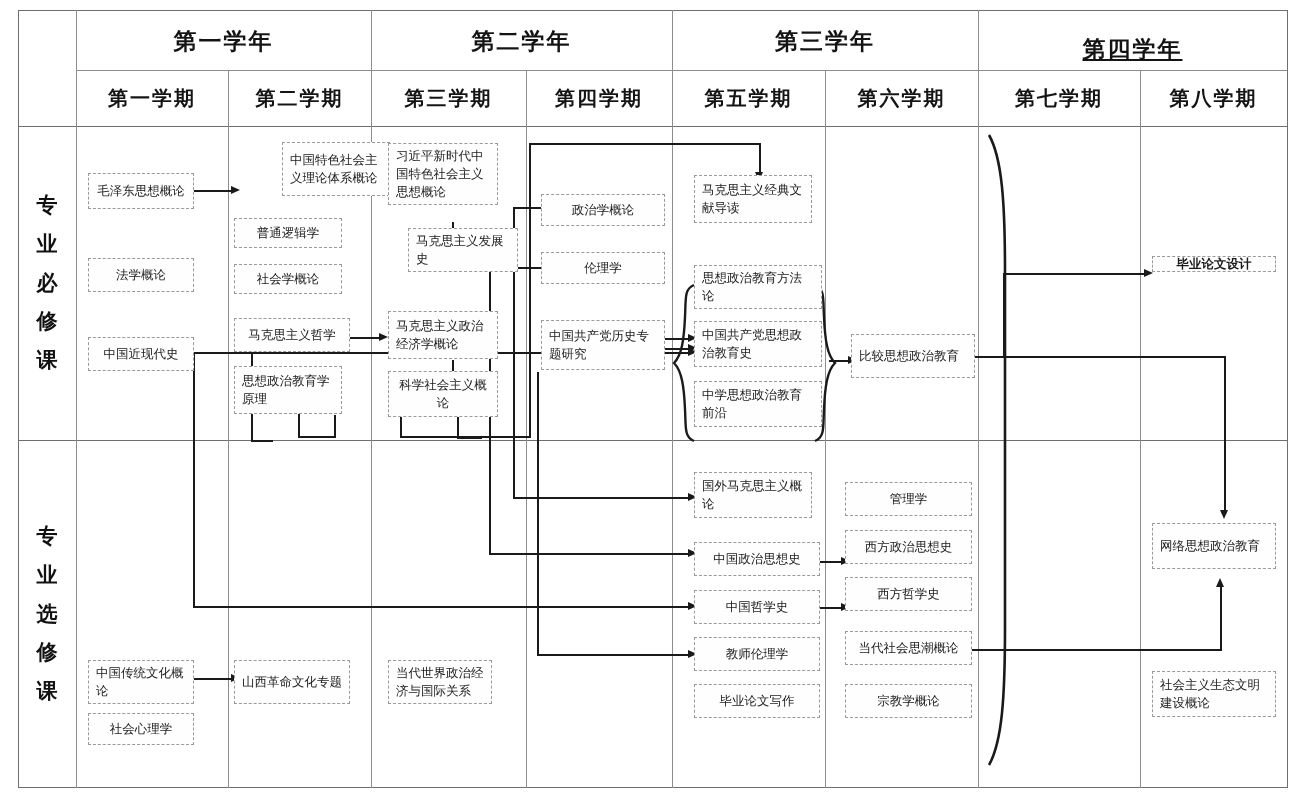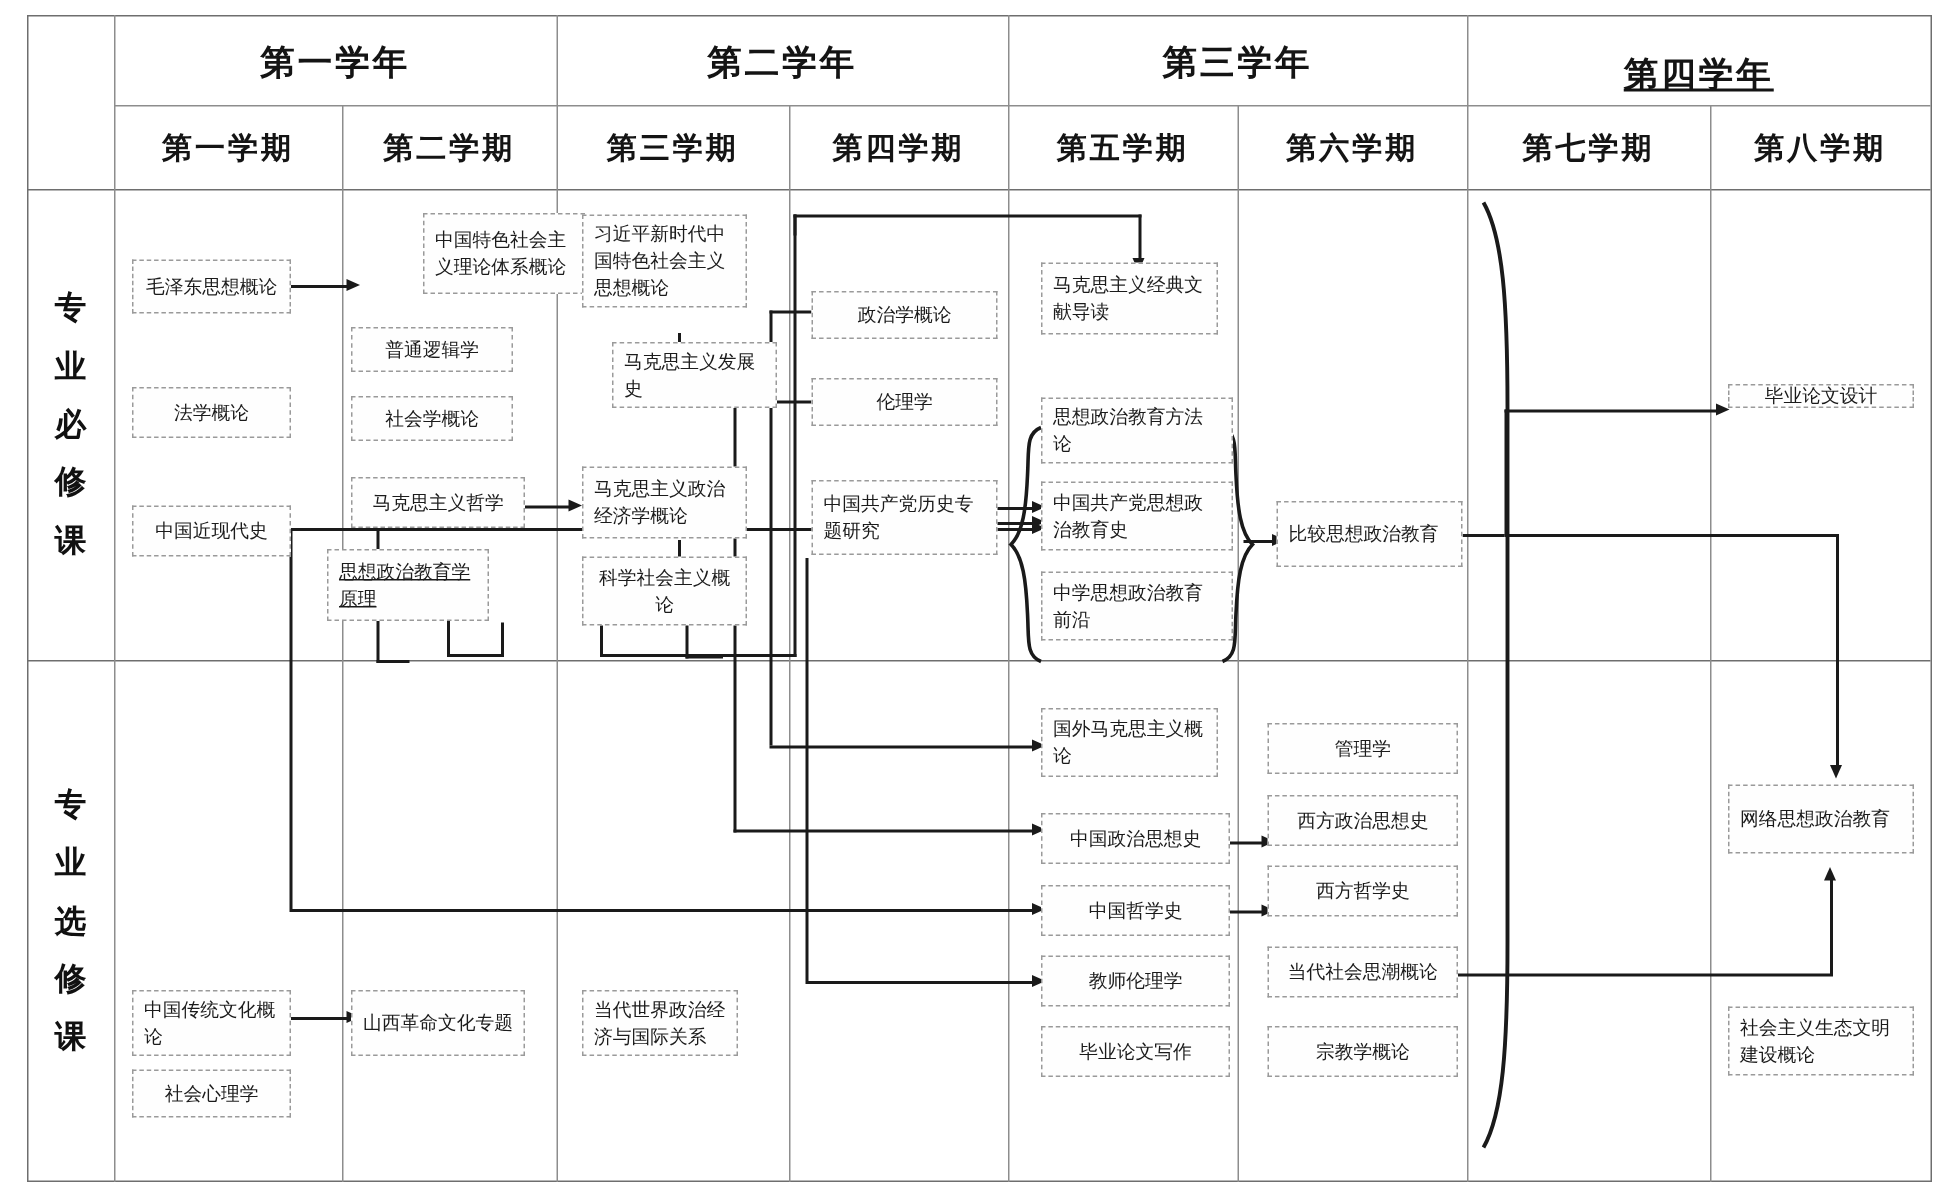--- a/index.html
+++ b/index.html
@@ -211,39 +211,39 @@
 
   <div>
     <div class="course ctr" style="left:88px;  top:173px; width:106px; height:36px;">毛泽东思想概论</div>
     <div class="course ctr" style="left:88px;  top:258px; width:106px; height:34px;">法学概论</div>
     <div class="course ctr" style="left:88px;  top:337px; width:106px; height:34px;">中国近现代史</div>
 
     <div class="course lft" style="left:234px; top:142px; width:108px; height:54px;margin-left:48px;">中国特色社会主义理论体系概论</div>
     <div class="course ctr" style="left:234px; top:218px; width:108px; height:30px;">普通逻辑学</div>
     <div class="course ctr" style="left:234px; top:264px; width:108px; height:30px;">社会学概论</div>
     <div class="course ctr" style="left:234px; top:318px; width:116px; height:34px;">马克思主义哲学</div>
-    <div class="course lft" style="left:218px; top:366px; width:108px; height:48px;text-decoration:underline;">思想政治教育学原理</div>
+    <div class="course lft" style="left:234px; top:366px; width:108px; height:48px;">思想政治教育学原理</div>
 
     <div class="course lft" style="left:388px; top:143px; width:110px; height:62px;">习近平新时代中国特色社会主义思想概论</div>
     <div class="course lft" style="left:388px; top:228px; width:110px; height:44px;margin-left:20px;">马克思主义发展史</div>
     <div class="course lft" style="left:388px; top:311px; width:110px; height:48px;">马克思主义政治经济学概论</div>
     <div class="course lft" style="left:388px; top:371px; width:110px; height:46px;text-align:center;">科学社会主义概论</div>
 
     <div class="course ctr" style="left:541px; top:194px; width:124px; height:32px;">政治学概论</div>
     <div class="course ctr" style="left:541px; top:252px; width:124px; height:32px;">伦理学</div>
     <div class="course lft" style="left:541px; top:320px; width:124px; height:50px;">中国共产党历史专题研究</div>
 
     <div class="course lft" style="left:694px; top:175px; width:118px; height:48px;">马克思主义经典文献导读</div>
     <div class="course lft" style="left:694px; top:265px; width:128px; height:44px;">思想政治教育方法论</div>
     <div class="course lft" style="left:694px; top:321px; width:128px; height:46px;">中国共产党思想政治教育史</div>
     <div class="course lft" style="left:694px; top:381px; width:128px; height:46px;">中学思想政治教育前沿</div>
 
     <div class="course lft" style="left:851px; top:334px; width:124px; height:44px;">比较思想政治教育</div>
 
-    <div class="course ctr" style="left:1152px;top:256px; width:124px; height:16px;">毕业论文设计</div>
+    <div class="course ctr" style="left:1152px;top:256px; width:124px; height:16px;font-weight:bold;">毕业论文设计</div>
   </div>
 
   <div>
     <div class="course lft" style="left:88px;  top:660px; width:106px; height:44px;">中国传统文化概论</div>
     <div class="course ctr" style="left:88px;  top:713px; width:106px; height:32px;">社会心理学</div>
 
     <div class="course lft" style="left:234px; top:660px; width:116px; height:44px;">山西革命文化专题</div>
 
     <div class="course lft" style="left:388px; top:660px; width:104px; height:44px;">当代世界政治经济与国际关系</div>
 

